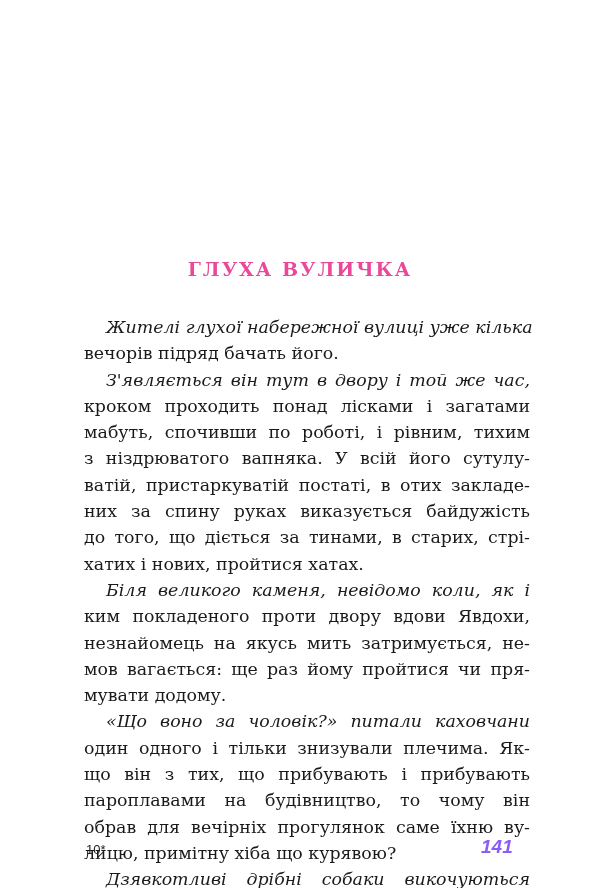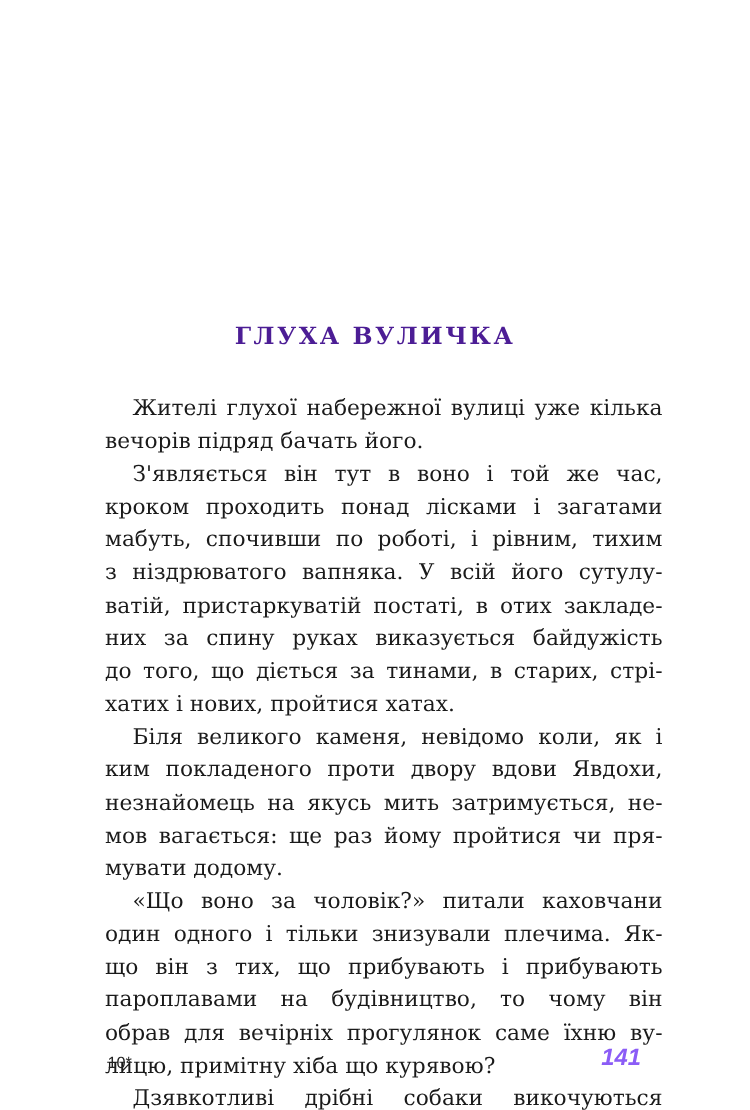--- a/index.html
+++ b/index.html
@@ -1,47 +1,47 @@
 <!DOCTYPE html>
 <html><head>
 <meta charset="utf-8">
 <style>
   html, body { margin:0; padding:0; background:#ffffff; }
   body { width:600px; height:888px; position:relative; overflow:hidden; }
   .page { position:absolute; left:0; top:0; width:600px; height:888px; background:#fff; color:#1a1a1a; }
   .title {
     position:absolute; top:258px; left:0; width:600px; text-align:center;
-    font-family:"DejaVu Serif", serif; font-weight:bold; font-size:19px; letter-spacing:2px; color:#4c1d95;
+    font-family:"DejaVu Serif", serif; font-weight:bold; font-size:19px; letter-spacing:2px; color:#ec4899;
   }
   .body-text {
     position:absolute; top:314px; left:84px; width:446px;
     font-family:"DejaVu Serif", serif; font-size:17.4px; line-height:26.3px; color:#1a1a1a;
   }
   .line { display:block; white-space:nowrap; text-align:justify; text-align-last:justify; height:26.3px; }
   .line.last { text-align-last:left; }
-  .line.indent { padding-left:22px; }
+  .line.indent { padding-left:22px;font-style:italic; }
   .footer-sig {
     position:absolute; top:842px; left:86px;
     font-family:"Liberation Sans", sans-serif; font-size:13px; font-weight:normal; color:#222;
   }
   .page-number {
     position:absolute; top:836px; left:481px;
     font-family:"Liberation Sans", sans-serif; font-style:italic; font-weight:bold; font-size:19px; color:#8b5cf6;
   }
 </style>
 </head>
 <body>
 
 <div class="page">
   <div class="title">ГЛУХА ВУЛИЧКА</div>
 
   <div class="body-text">
     <span class="line indent">Жителі глухої набережної вулиці уже кілька</span>
     <span class="line last">вечорів підряд бачать його.</span>
-    <span class="line indent">З'являється він тут в воно і той же час,</span>
+    <span class="line indent">З'являється він тут в двору і той же час,</span>
     <span class="line">кроком проходить понад лісками і загатами</span>
     <span class="line">мабуть, спочивши по роботі, і рівним, тихим</span>
     <span class="line">з ніздрюватого вапняка. У всій його сутулу-</span>
     <span class="line">ватій, пристаркуватій постаті, в отих закладе-</span>
     <span class="line">них за спину руках виказується байдужість</span>
     <span class="line">до того, що діється за тинами, в старих, стрі-</span>
     <span class="line last">хатих і нових, пройтися хатах.</span>
     <span class="line indent">Біля великого каменя, невідомо коли, як і</span>
     <span class="line">ким покладеного проти двору вдови Явдохи,</span>
     <span class="line">незнайомець на якусь мить затримується, не-</span>

